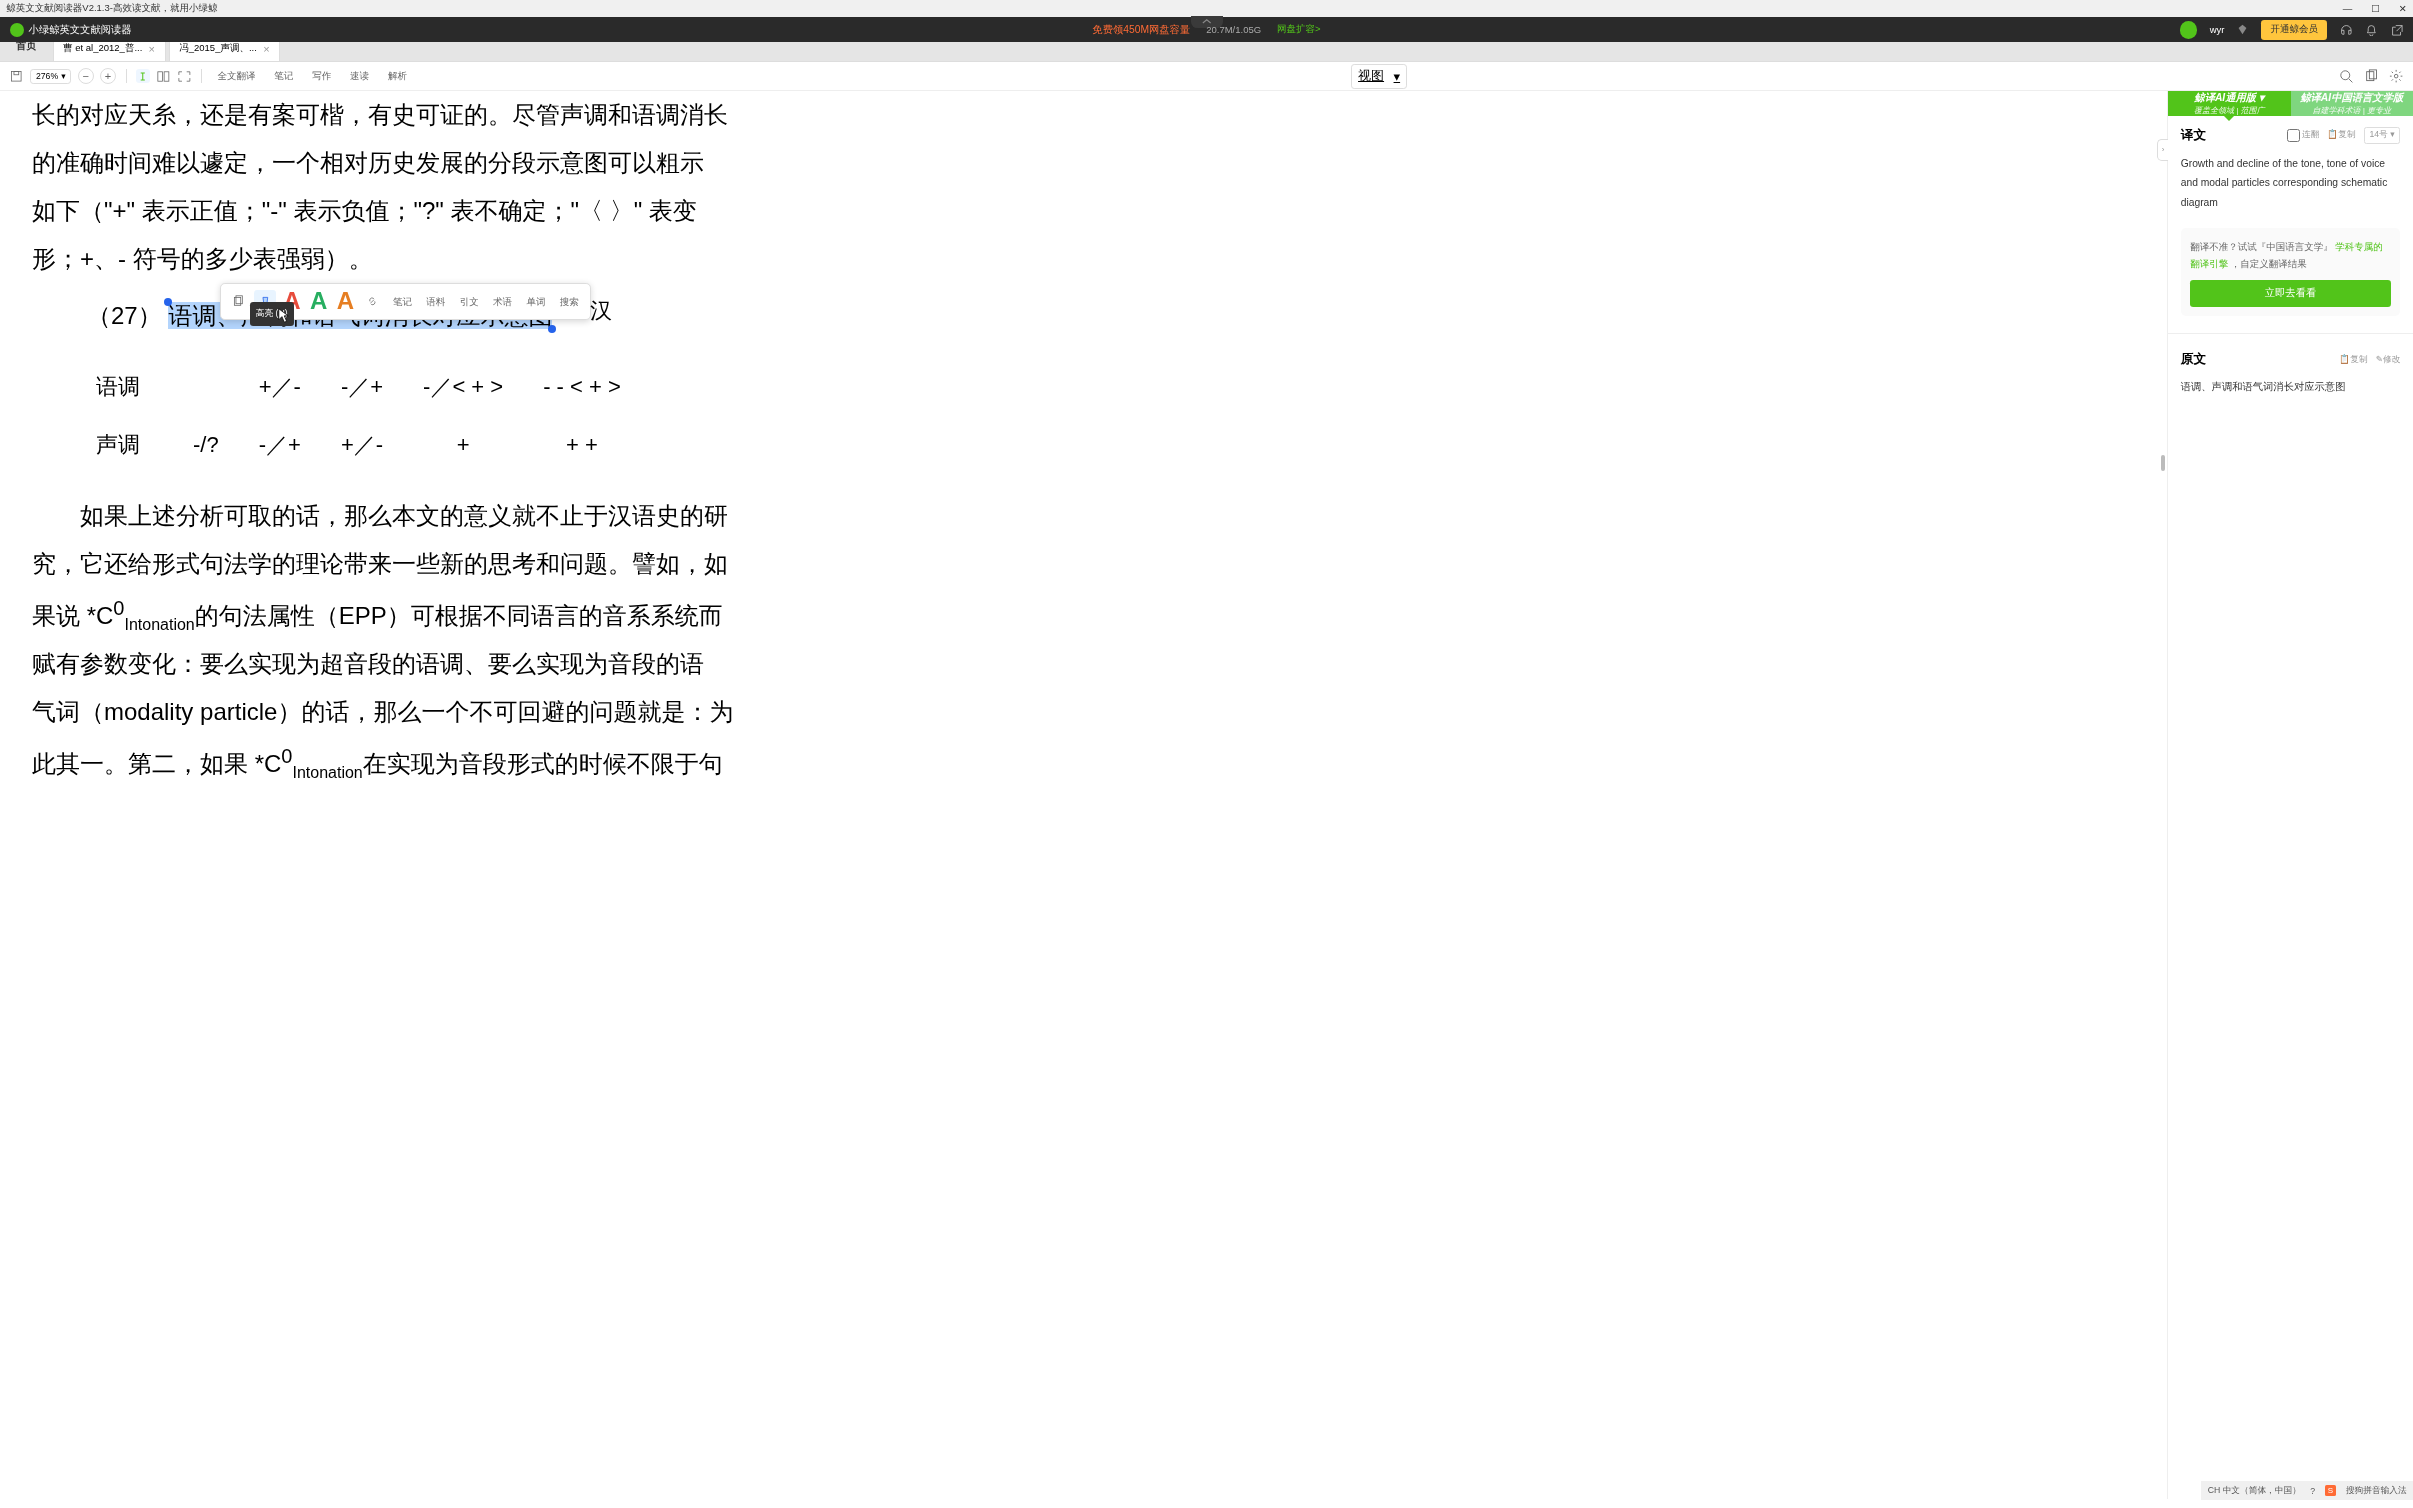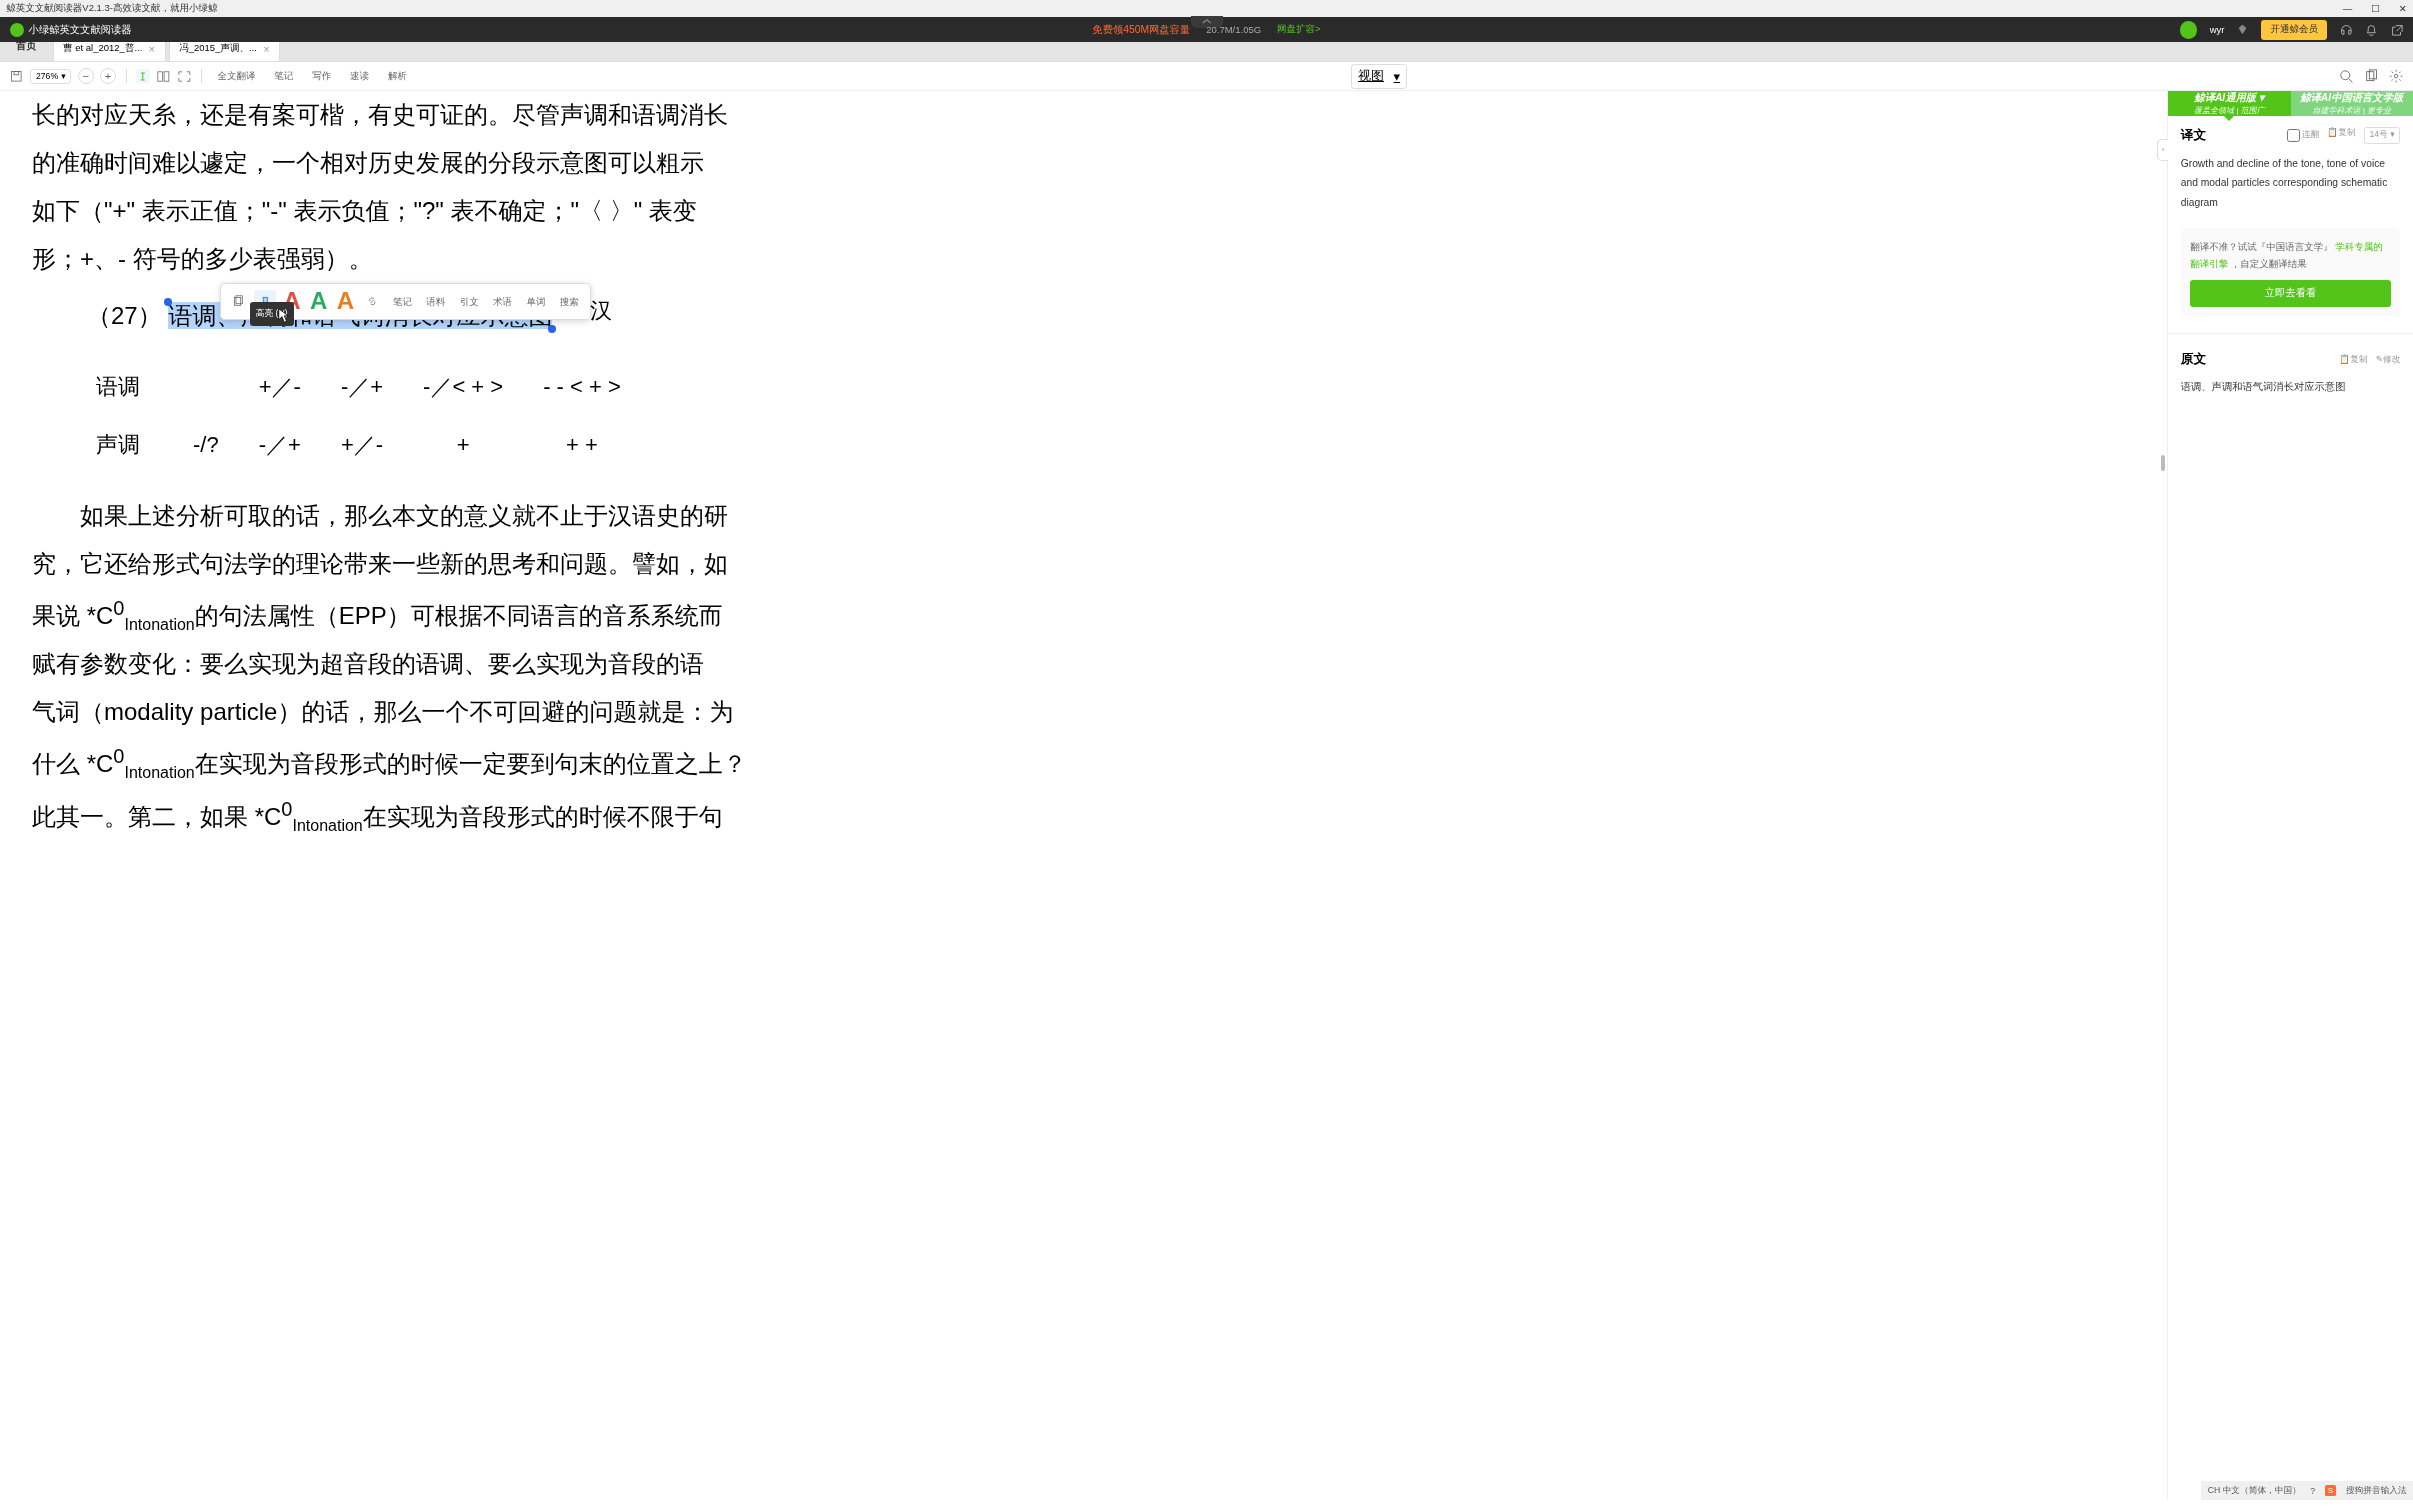--- a/index.html
+++ b/index.html
@@ -69,21 +69,21 @@
 .panel-tab { flex: 1; display: flex; flex-direction: column; align-items: center; justify-content: center; font-size: 9.5px; color: #fff; position: relative; }
 .panel-tab.active { background: #52c41a; }
 .panel-tab.inactive { background: #7fd67f; }
 .panel-tab-title { font-size: 10.3px; font-weight: bold; }
 .panel-tab-sub { font-size: 8px; opacity: 0.9; }
 .panel-arrow { position: absolute; bottom: -4.8px; left: 50%; transform: translateX(-50%); width: 0; height: 0; border-left: 6.3px solid transparent; border-right: 6.3px solid transparent; border-top: 6.3px solid #52c41a; }
 
 .panel-section { padding: 11px 12.7px; }
 .section-header { display: flex; align-items: center; justify-content: space-between; margin-bottom: 9.5px; }
 .section-title { font-size: 12.7px; font-weight: bold; }
-.section-actions { display: flex; gap: 8px; font-size: 8.7px; color: #999; }
+.section-actions { display: flex; align-items: center; gap: 8px; font-size: 8.7px; color: #999; }
 .checkbox-label { display: flex; align-items: center; gap: 2.4px; }
 .font-select { border: 0.8px solid #ddd; padding: 1.6px 4.8px; border-radius: 2.4px; font-size: 8.7px; }
 .translation-text { font-size: 10.3px; line-height: 1.9; color: #333; }
 
 .suggest-box { background: #fafafa; border-radius: 4.8px; padding: 9.5px; margin-top: 16px; font-size: 9.5px; }
 .suggest-text { color: #666; line-height: 1.8; }
 .suggest-link { color: #52c41a; }
 .cta-btn { background: #52c41a; color: #fff; text-align: center; padding: 6.3px; border-radius: 3.2px; margin-top: 8px; font-size: 10.3px; }
 
 .divider-line { height: 0.8px; background: #eee; margin: 6.3px 0; }
@@ -291,23 +291,20 @@
         </table>
 
       <div style="text-indent:2em;">如果上述分析可取的话，那么本文的意义就不止于汉语史的研</div>
       <div>究，它还给形式句法学的理论带来一些新的思考和问题。譬如，如</div>
       <div>
         <span>果说 *C</span><sup>0</sup><sub style="font-size:16px;">Intonation</sub><span>的句法属性（EPP）可根据不同语言的音系系统而</span>
       </div>
       <div>赋有参数变化：要么实现为超音段的语调、要么实现为音段的语</div>
       <div>气词（modality particle）的话，那么一个不可回避的问题就是：为</div>
       <div>
-        <span>什么 *C</span><sup>0</sup><sub style="font-size:16px;">Intonation</sub><span>在实现为音段形式的时候一定要到句末的位置之上？</span>
-      </div>
-      <div>
         <span>此其一。第二，如果 *C</span><sup>0</sup><sub style="font-size:16px;">Intonation</sub><span>在实现为音段形式的时候不限于句</span>
       </div>
     </div>
     <div class="scroll-thumb"></div>
   </div>
 
   <div class="side-panel" style="position:relative;">
     <div class="panel-collapse">›</div>
     <div class="panel-tabs">
       <div class="panel-tab active">

